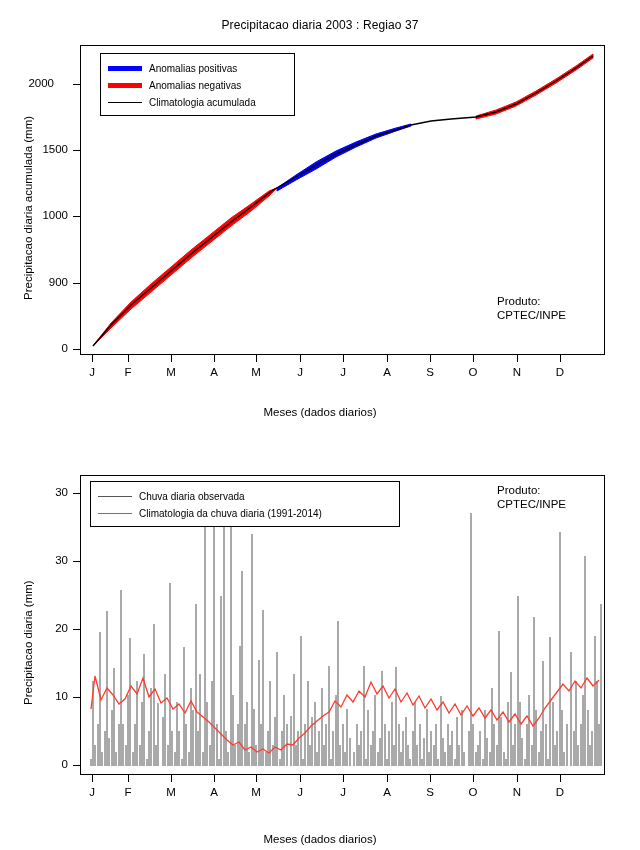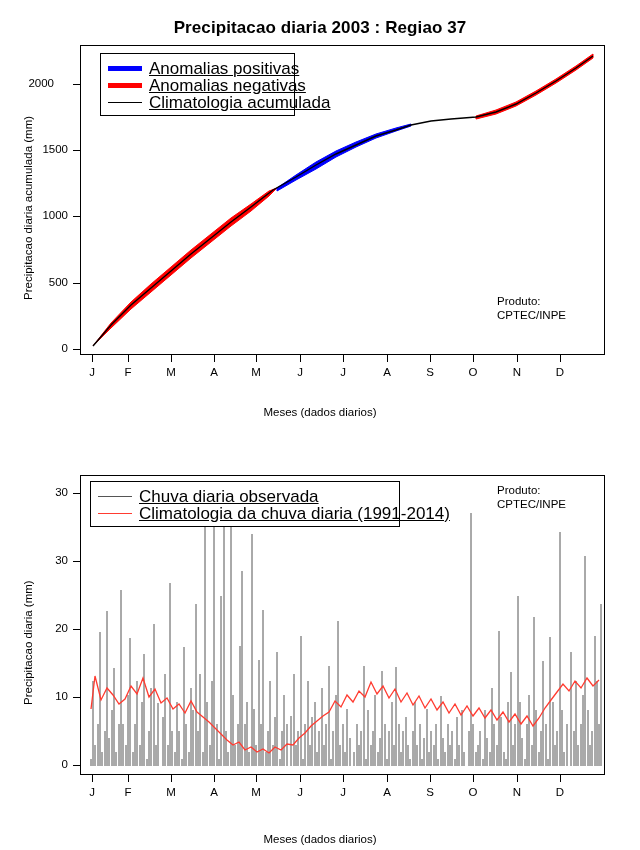--- a/index.html
+++ b/index.html
@@ -9,21 +9,21 @@
     font-family:"Liberation Sans", sans-serif;
     color:#000000;
     overflow:hidden;
   }
   .page{position:relative;width:640px;height:850px;}
 
   
   .chart{position:absolute;}
   .title{
     position:absolute;width:100%;text-align:center;
-    font-weight:bold;font-size:17px;letter-spacing:0.1px;
+    font-weight:normal;font-size:12px;letter-spacing:0.1px;
   }
   .plotbox{position:absolute;border:1px solid #000;background:#fff;box-sizing:border-box;}
   .ylab{
     position:absolute;
     transform:rotate(-90deg);
     transform-origin:0 0;
     white-space:nowrap;font-size:11.5px;
   }
   .xlab{position:absolute;width:100%;text-align:center;font-size:11.5px;}
   .tick{position:absolute;background:#000;}
@@ -32,21 +32,21 @@
 
   
   .legend{
     position:absolute;background:#fff;border:1px solid #000;
     box-sizing:border-box;padding:6px 9px 6px 7px;
   }
   .legend-row{display:flex;align-items:center;height:17px;}
   .legend-key{width:34px;height:0;margin-right:7px;flex:0 0 34px;}
   .legend-key.thick{border-top:5px solid #000;}
   .legend-key.thin{border-top:1.3px solid #000;}
-  .legend-text{font-size:17px;white-space:nowrap;line-height:17px;text-decoration:underline;}
+  .legend-text{font-size:10px;white-space:nowrap;line-height:17px;}
 
   
   .produto{position:absolute;font-size:11.5px;line-height:14px;}
 
   
   svg{display:block;}
 </style>
 </head>
 <body>
 
@@ -76,21 +76,21 @@
                  L 170,161 L 192,144 L 215,131 L 235,119 L 255,108 L 275,99 L 295,90 L 315,84
                  L 330,79 L 350,75 L 370,73 L 395,71 L 415,66 L 435,58 L 455,47 L 475,35
                  L 495,22 L 512,10" fill="none" stroke="#000000" stroke-width="1.4"></path>
       </svg>
     </div>
 
     <div class="tick" style="left:73px;top:349px;width:7px;height:1px;"></div>
     <div class="ytl" style="left:28px;top:342px;width:40px;">0</div>
 
     <div class="tick" style="left:73px;top:283px;width:7px;height:1px;"></div>
-    <div class="ytl" style="left:28px;top:276px;width:40px;">500</div>
+    <div class="ytl" style="left:28px;top:276px;width:40px;">900</div>
 
     <div class="tick" style="left:73px;top:216px;width:7px;height:1px;"></div>
     <div class="ytl" style="left:22px;top:209px;width:46px;text-align:right;">1000</div>
 
     <div class="tick" style="left:73px;top:150px;width:7px;height:1px;"></div>
     <div class="ytl" style="left:22px;top:143px;width:46px;">1500</div>
 
     <div class="tick" style="left:73px;top:84px;width:7px;height:1px;"></div>
     <div class="ytl" style="left:8px;top:77px;width:46px;">2000</div>
 

